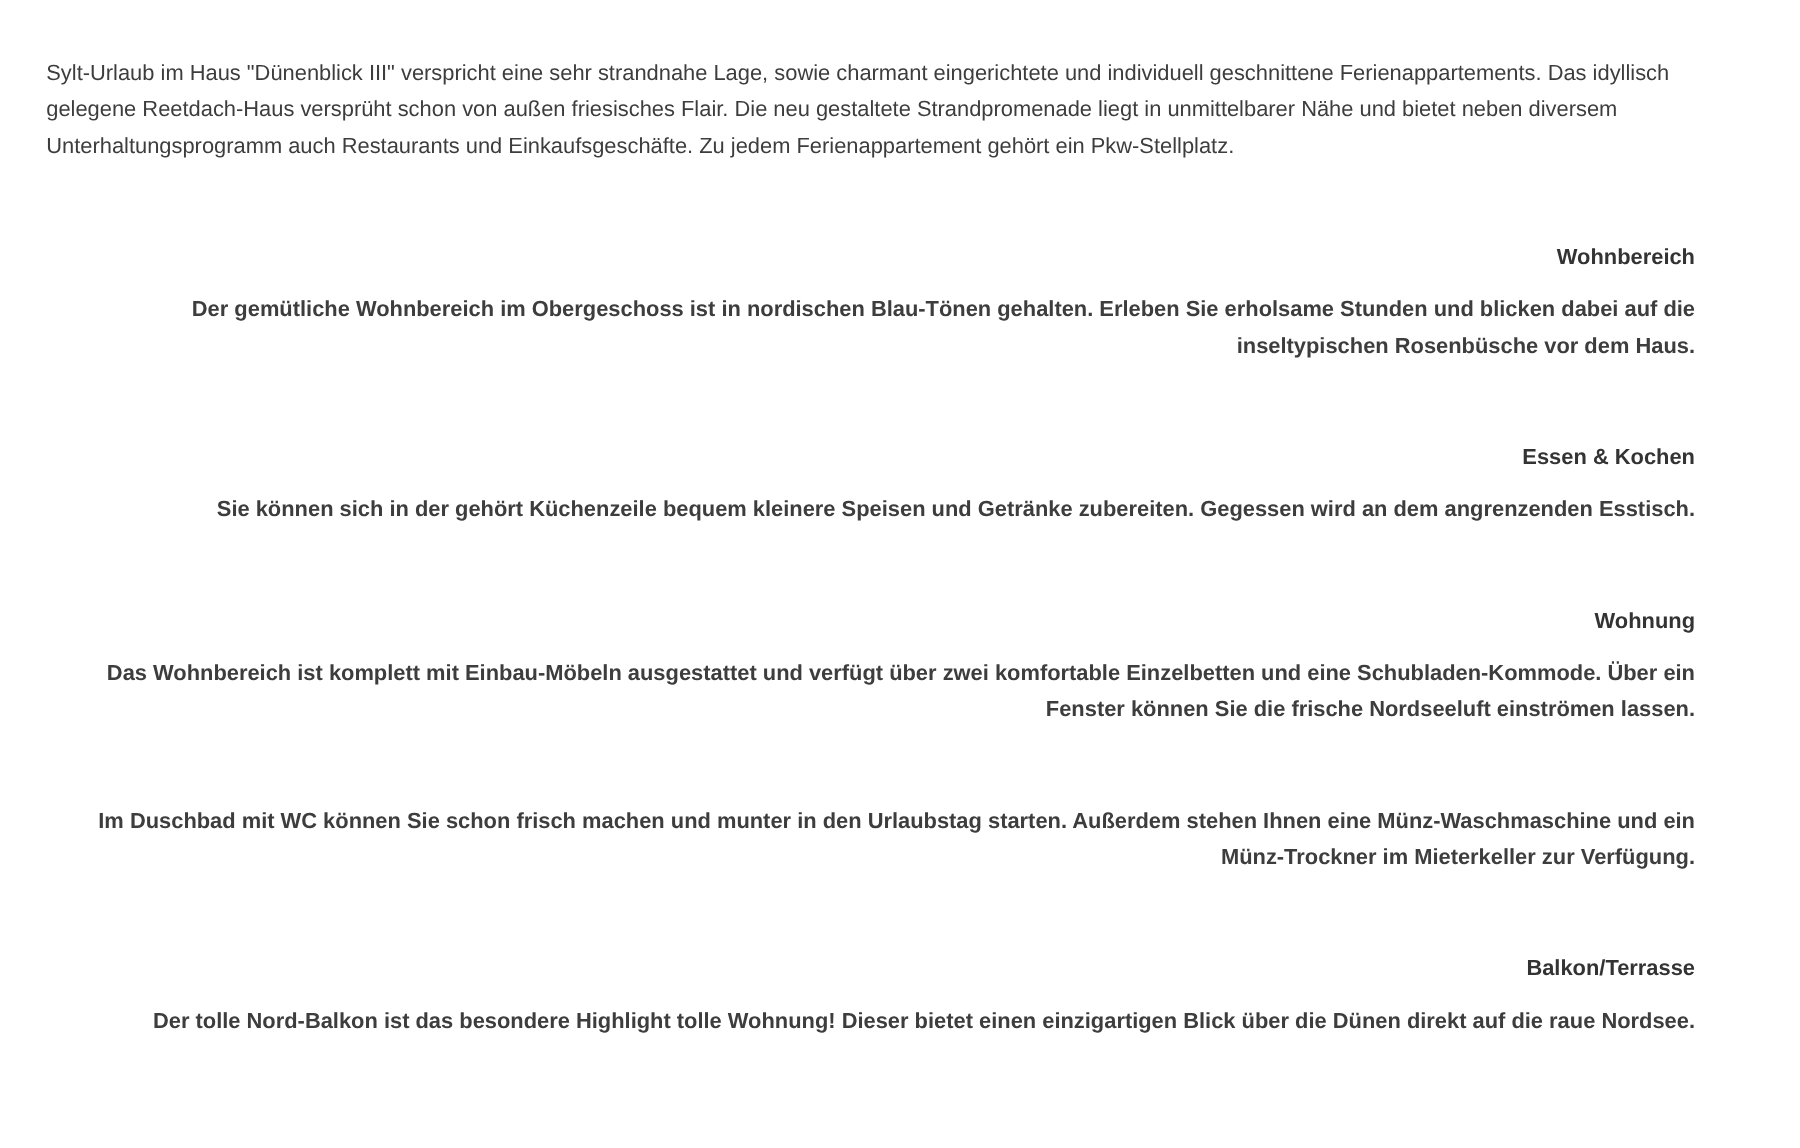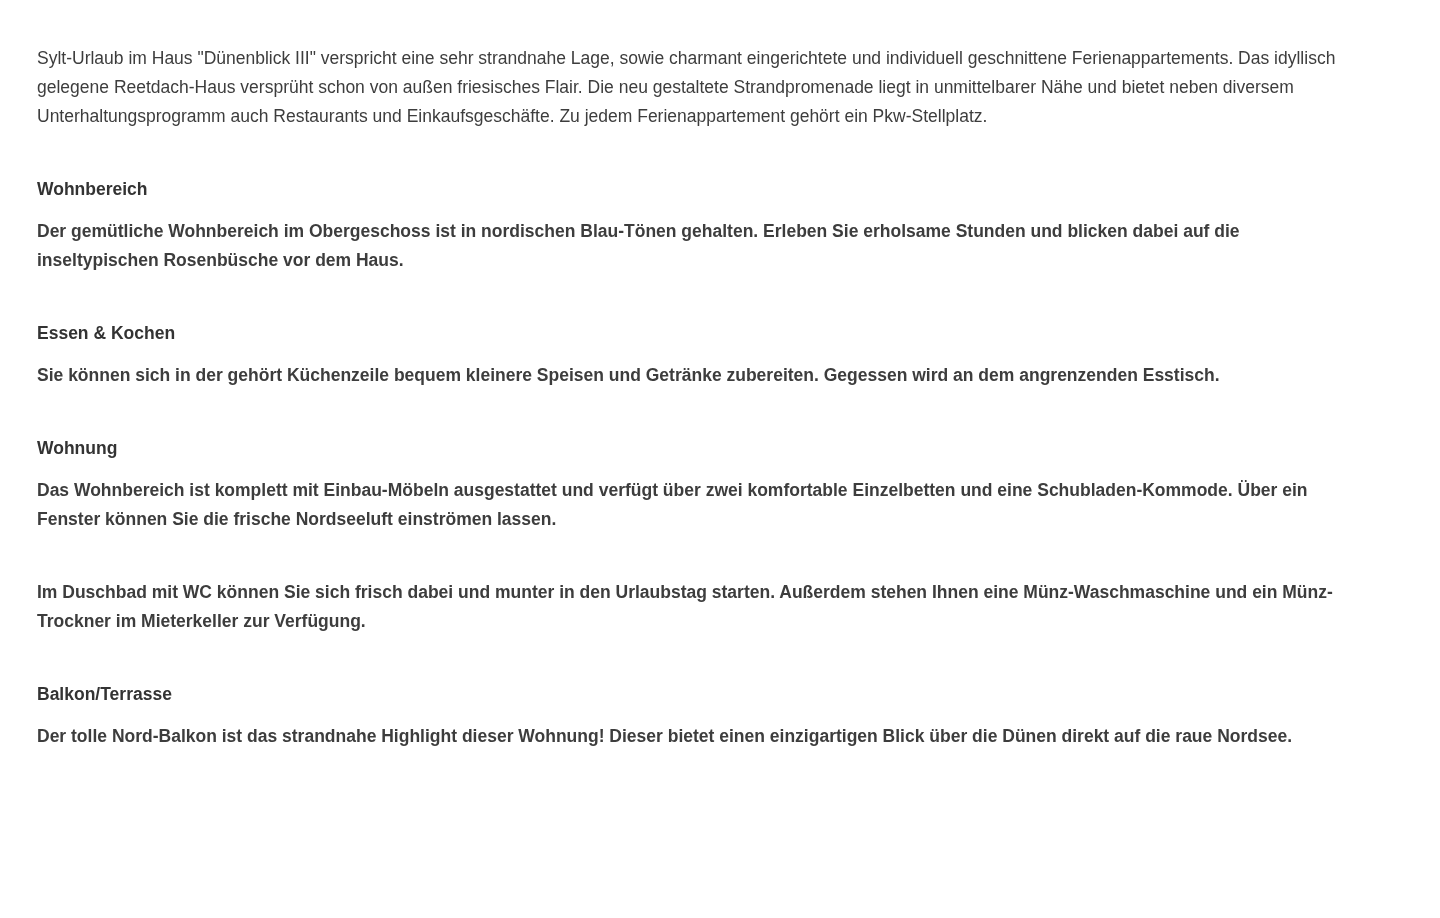--- a/index.html
+++ b/index.html
@@ -18,21 +18,22 @@
     padding: 44px 84px 0 37px;
     overflow: hidden;
     background: #ffffff;
   }
   .intro-paragraph {
     font-size: 17.5px;
     line-height: 29px;
     margin: 0;
   }
   .section {
-    margin-top: 44px;
+    margin-top: 60px;
+    text-align: right;
   }
   .section-heading {
     font-size: 17.5px;
     line-height: 29px;
     font-weight: 700;
     color: #333333;
     margin: 0 0 13px 0;
   }
   .section-paragraph {
     font-size: 17.5px;
@@ -57,21 +58,21 @@
     <h2 class="section-heading">Essen &amp; Kochen</h2>
     <p class="section-paragraph">Sie können sich in der gehört Küchenzeile bequem kleinere Speisen und Getränke zubereiten. Gegessen wird an dem angrenzenden Esstisch.</p>
   </div>
 
   <div class="section">
     <h2 class="section-heading">Wohnung</h2>
     <p class="section-paragraph">Das Wohnbereich ist komplett mit Einbau-Möbeln ausgestattet und verfügt über zwei komfortable Einzelbetten und eine Schubladen-Kommode. Über ein Fenster können Sie die frische Nordseeluft einströmen lassen.</p>
   </div>
 
   <div class="section">
-    <p class="section-paragraph">Im Duschbad mit WC können Sie sich frisch dabei und munter in den Urlaubstag starten. Außerdem stehen Ihnen eine Münz-Waschmaschine und ein Münz-Trockner im Mieterkeller zur Verfügung.</p>
+    <p class="section-paragraph">Im Duschbad mit WC können Sie schon frisch machen und munter in den Urlaubstag starten. Außerdem stehen Ihnen eine Münz-Waschmaschine und ein Münz-Trockner im Mieterkeller zur Verfügung.</p>
   </div>
 
   <div class="section">
     <h2 class="section-heading">Balkon/Terrasse</h2>
-    <p class="section-paragraph">Der tolle Nord-Balkon ist das strandnahe Highlight dieser Wohnung! Dieser bietet einen einzigartigen Blick über die Dünen direkt auf die raue Nordsee.</p>
+    <p class="section-paragraph">Der tolle Nord-Balkon ist das besondere Highlight tolle Wohnung! Dieser bietet einen einzigartigen Blick über die Dünen direkt auf die raue Nordsee.</p>
   </div>
 
 </div>
 
 </body></html>

